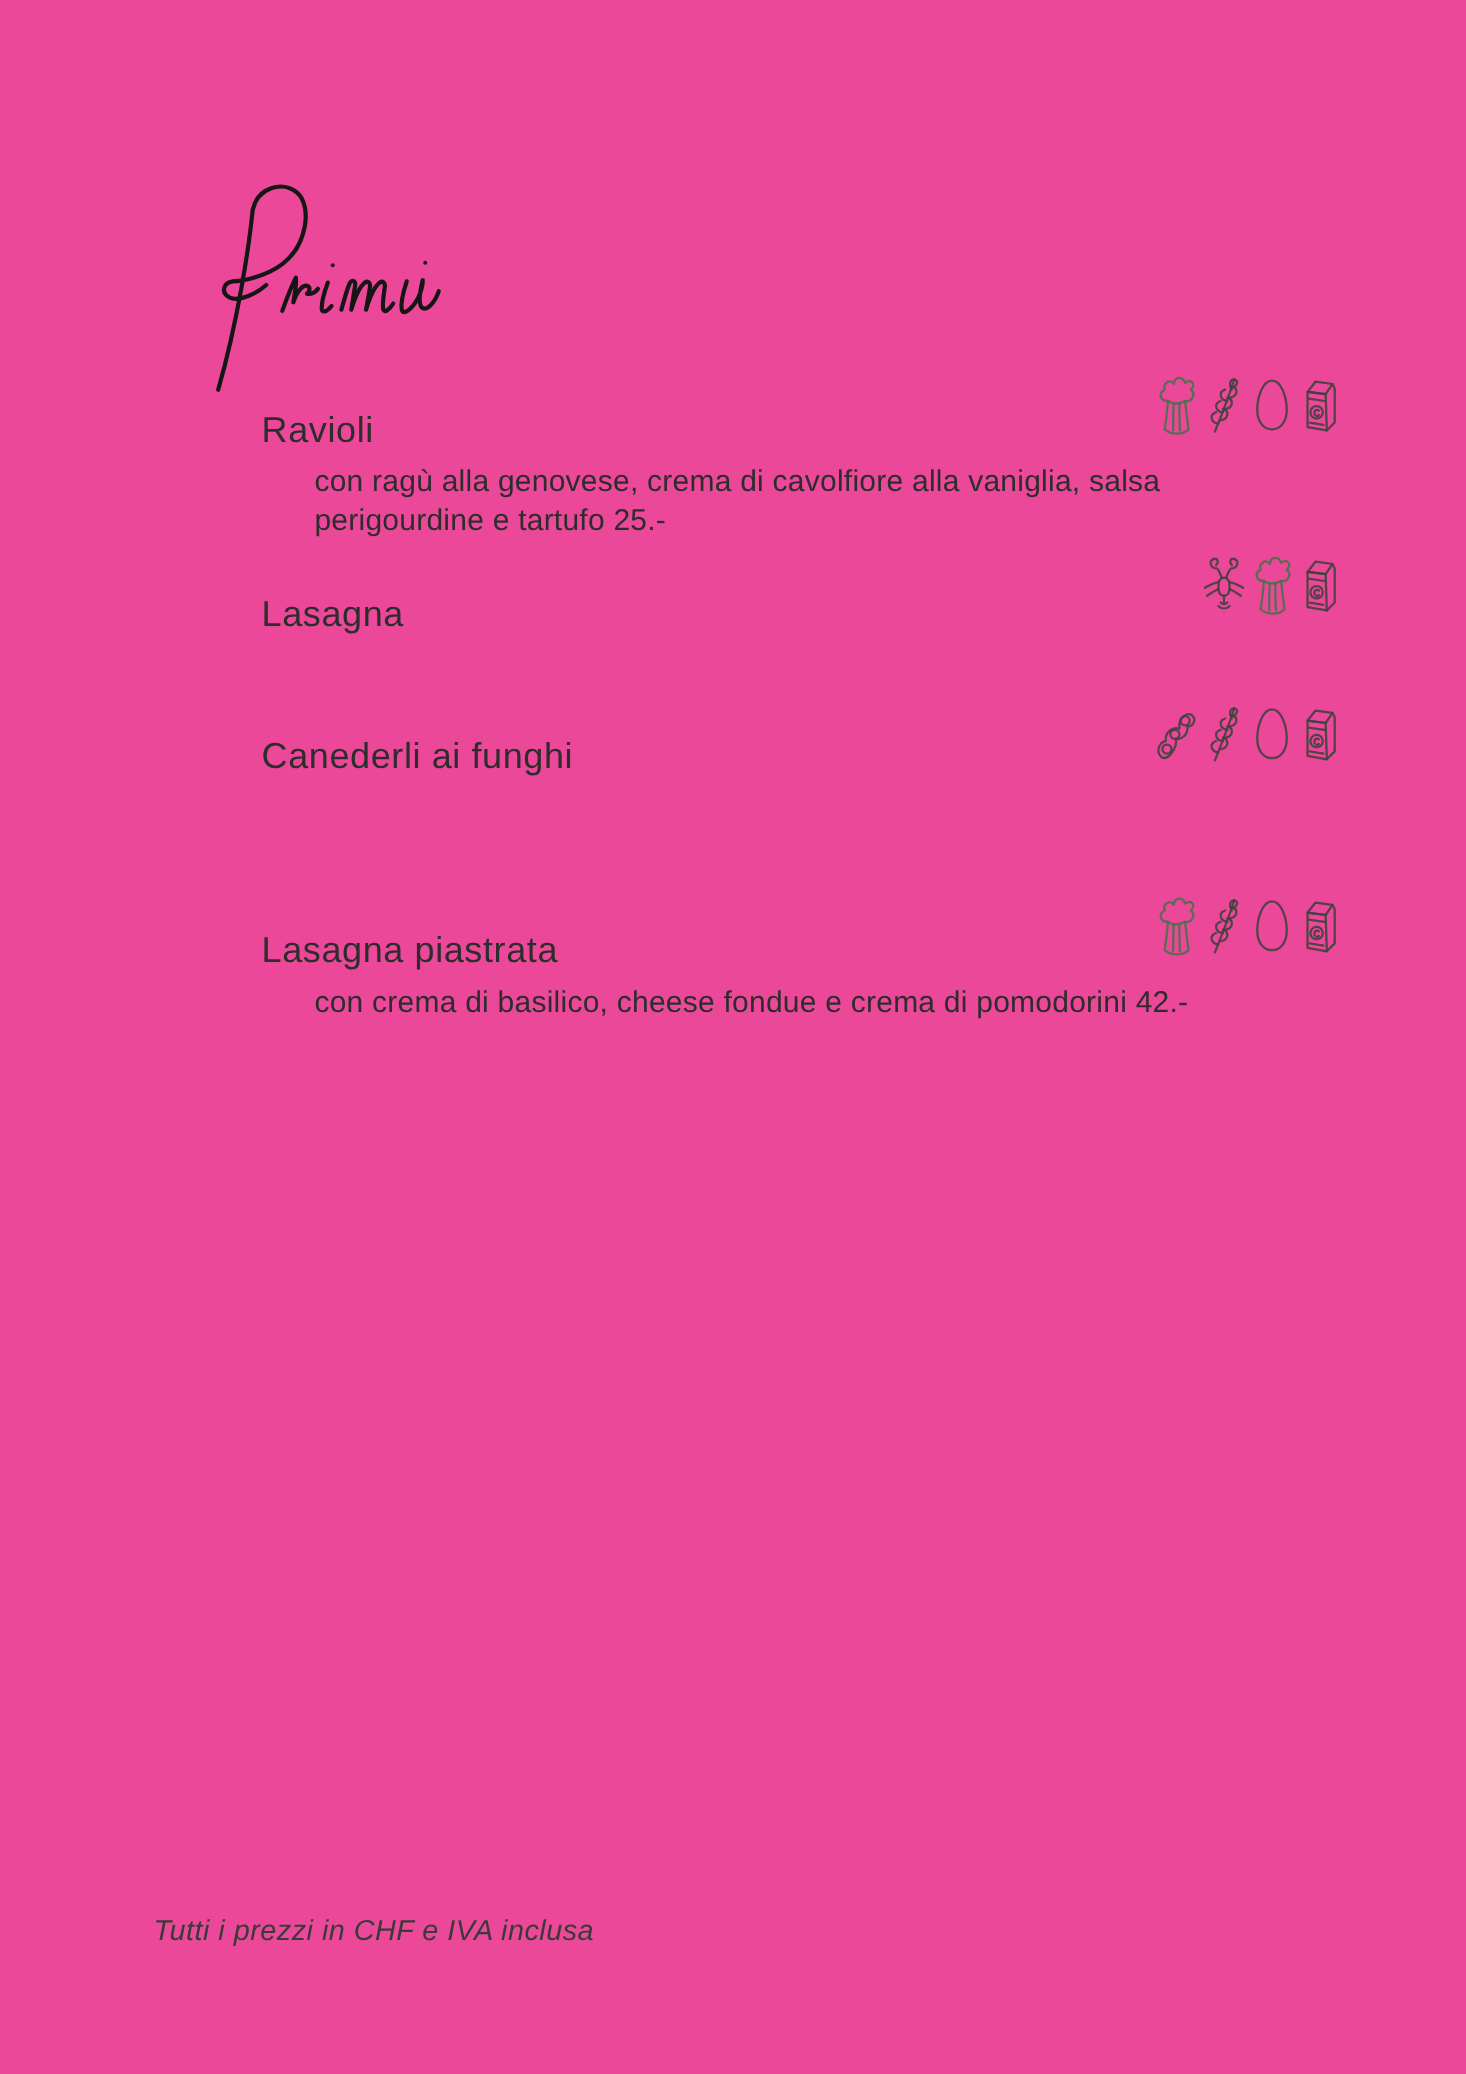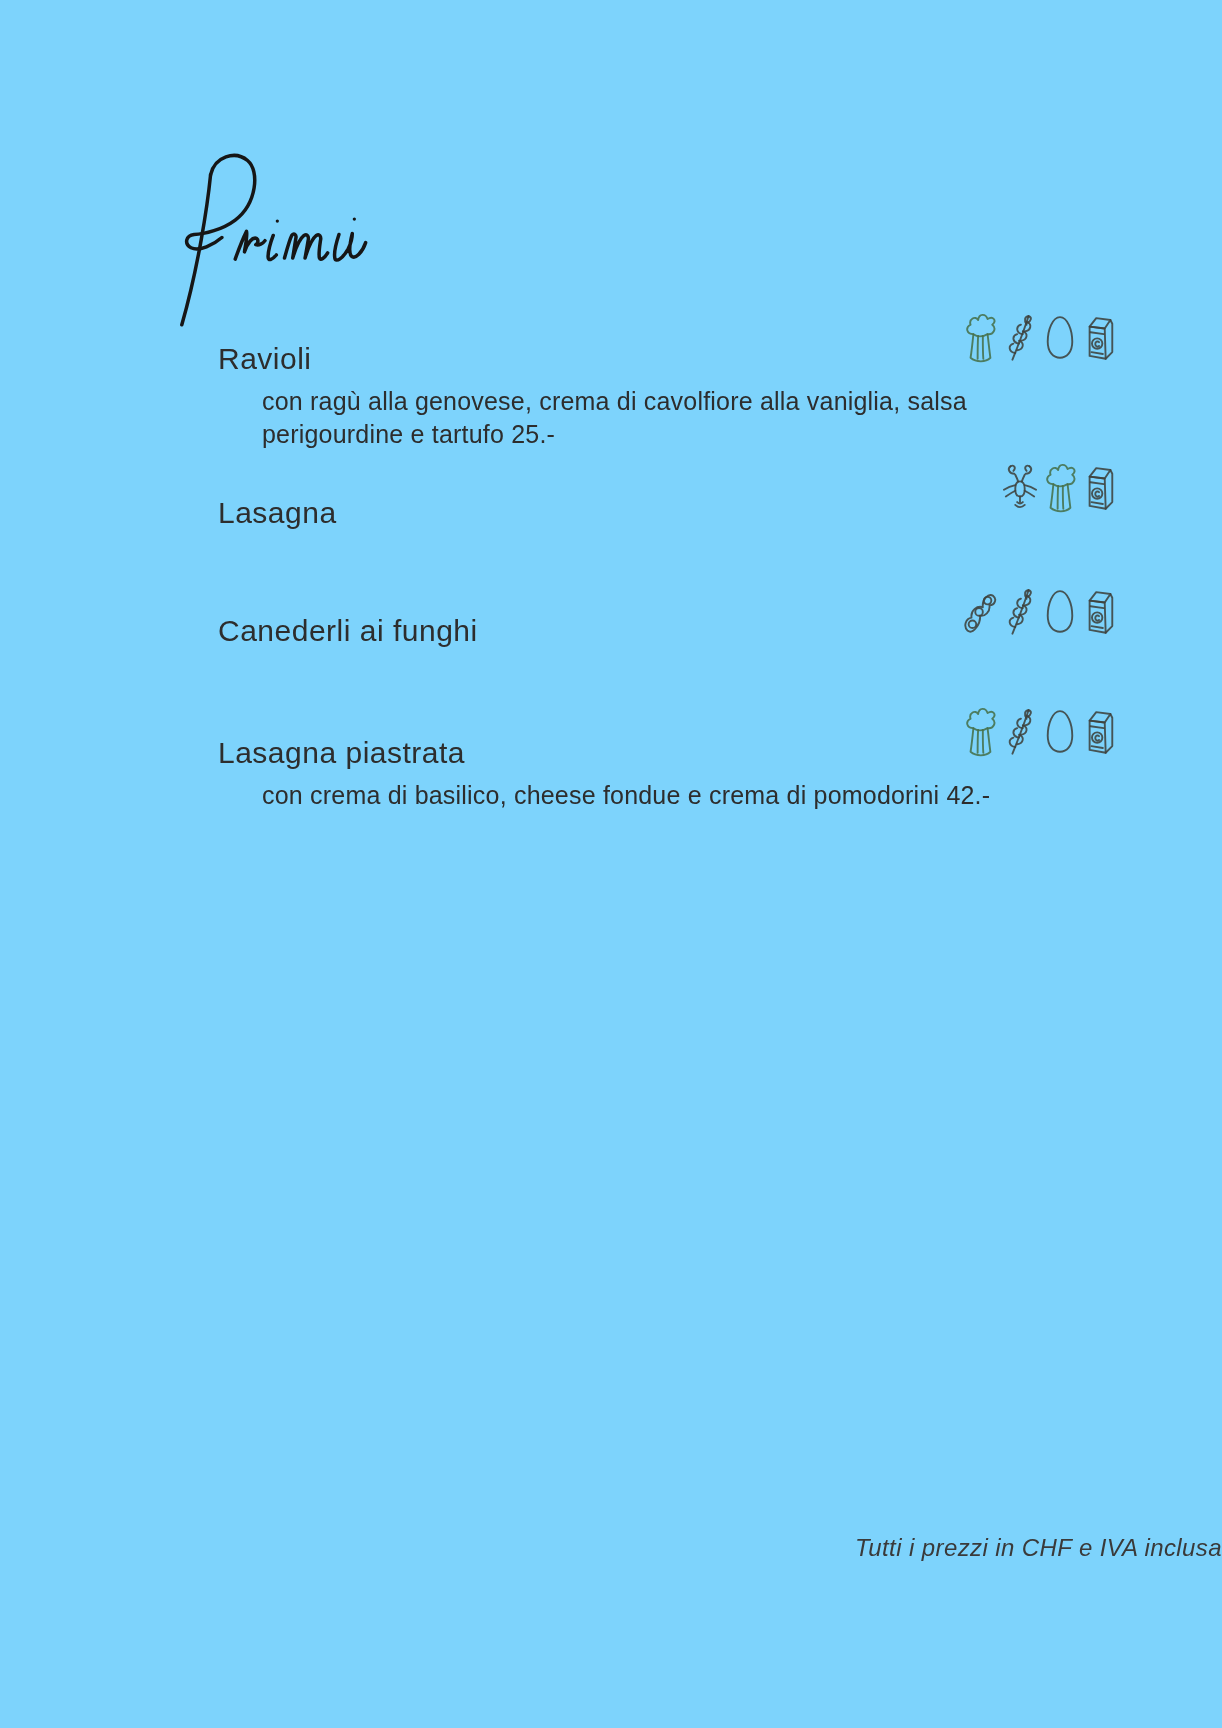--- a/index.html
+++ b/index.html
@@ -11,36 +11,36 @@
   *{margin:0;padding:0;box-sizing:border-box;}
   html,body{background:#ffffff;}
   body{
     width:1222px;height:1728px;
     font-family:"Liberation Sans", sans-serif;
     color:var(--text);
     position:relative;
     margin:0 auto;
   }
   .page{
-    position:absolute;inset:0;background:#7dd3fc;overflow:hidden;
+    position:absolute;inset:0;background:#ec4899;overflow:hidden;
   }
   
   .script-title{
     position:absolute;left:150px;top:142px;width:230px;height:190px;
   }
   .script-title svg{display:block;width:100%;height:100%;}
   .sr{position:absolute;width:1px;height:1px;overflow:hidden;clip:rect(0 0 0 0);white-space:nowrap;}
   
   .menu-item{
     position:absolute;left:218px;width:899px;
   }
   .item-0{top:308px;}
   .item-1{top:458px;}
   .item-2{top:582px;}
-  .item-3{top:702px;}
+  .item-3{top:742px;}
   .allergen-icons{
     position:absolute;right:0;top:0;
     display:flex;gap:6px;align-items:flex-end;height:56px;
   }
   .alg-icon{width:34px;height:54px;display:block;}
   .alg-icon path, .alg-icon circle{
     fill:none;stroke:var(--dark);stroke-width:2;
     stroke-linecap:round;stroke-linejoin:round;opacity:.88;
   }
   .alg-icon.green path{stroke:var(--green);}
@@ -51,23 +51,23 @@
   .item-0 .item-name{margin-top:34px;}
   .item-1 .item-name{margin-top:38px;}
   .item-2 .item-name{margin-top:32px;}
   .item-3 .item-name{margin-top:34px;}
   .item-desc{
     margin-top:8px;margin-left:44px;max-width:780px;
     font-size:25px;line-height:33px;letter-spacing:.2px;color:var(--text);
   }
   
   .footer-note{
-    position:absolute;left:0;top:1534px;width:100%;
+    position:absolute;left:0;top:1596px;width:100%;
     padding-left:128px;
-    text-align:right;
+    text-align:left;
     font-size:24px;font-style:italic;letter-spacing:.4px;color:#3a3a3a;
   }
 </style>
 </head>
 <body>
 
 <div class="page">
 
   <div class="script-title">
     <span class="sr">Primi</span>

